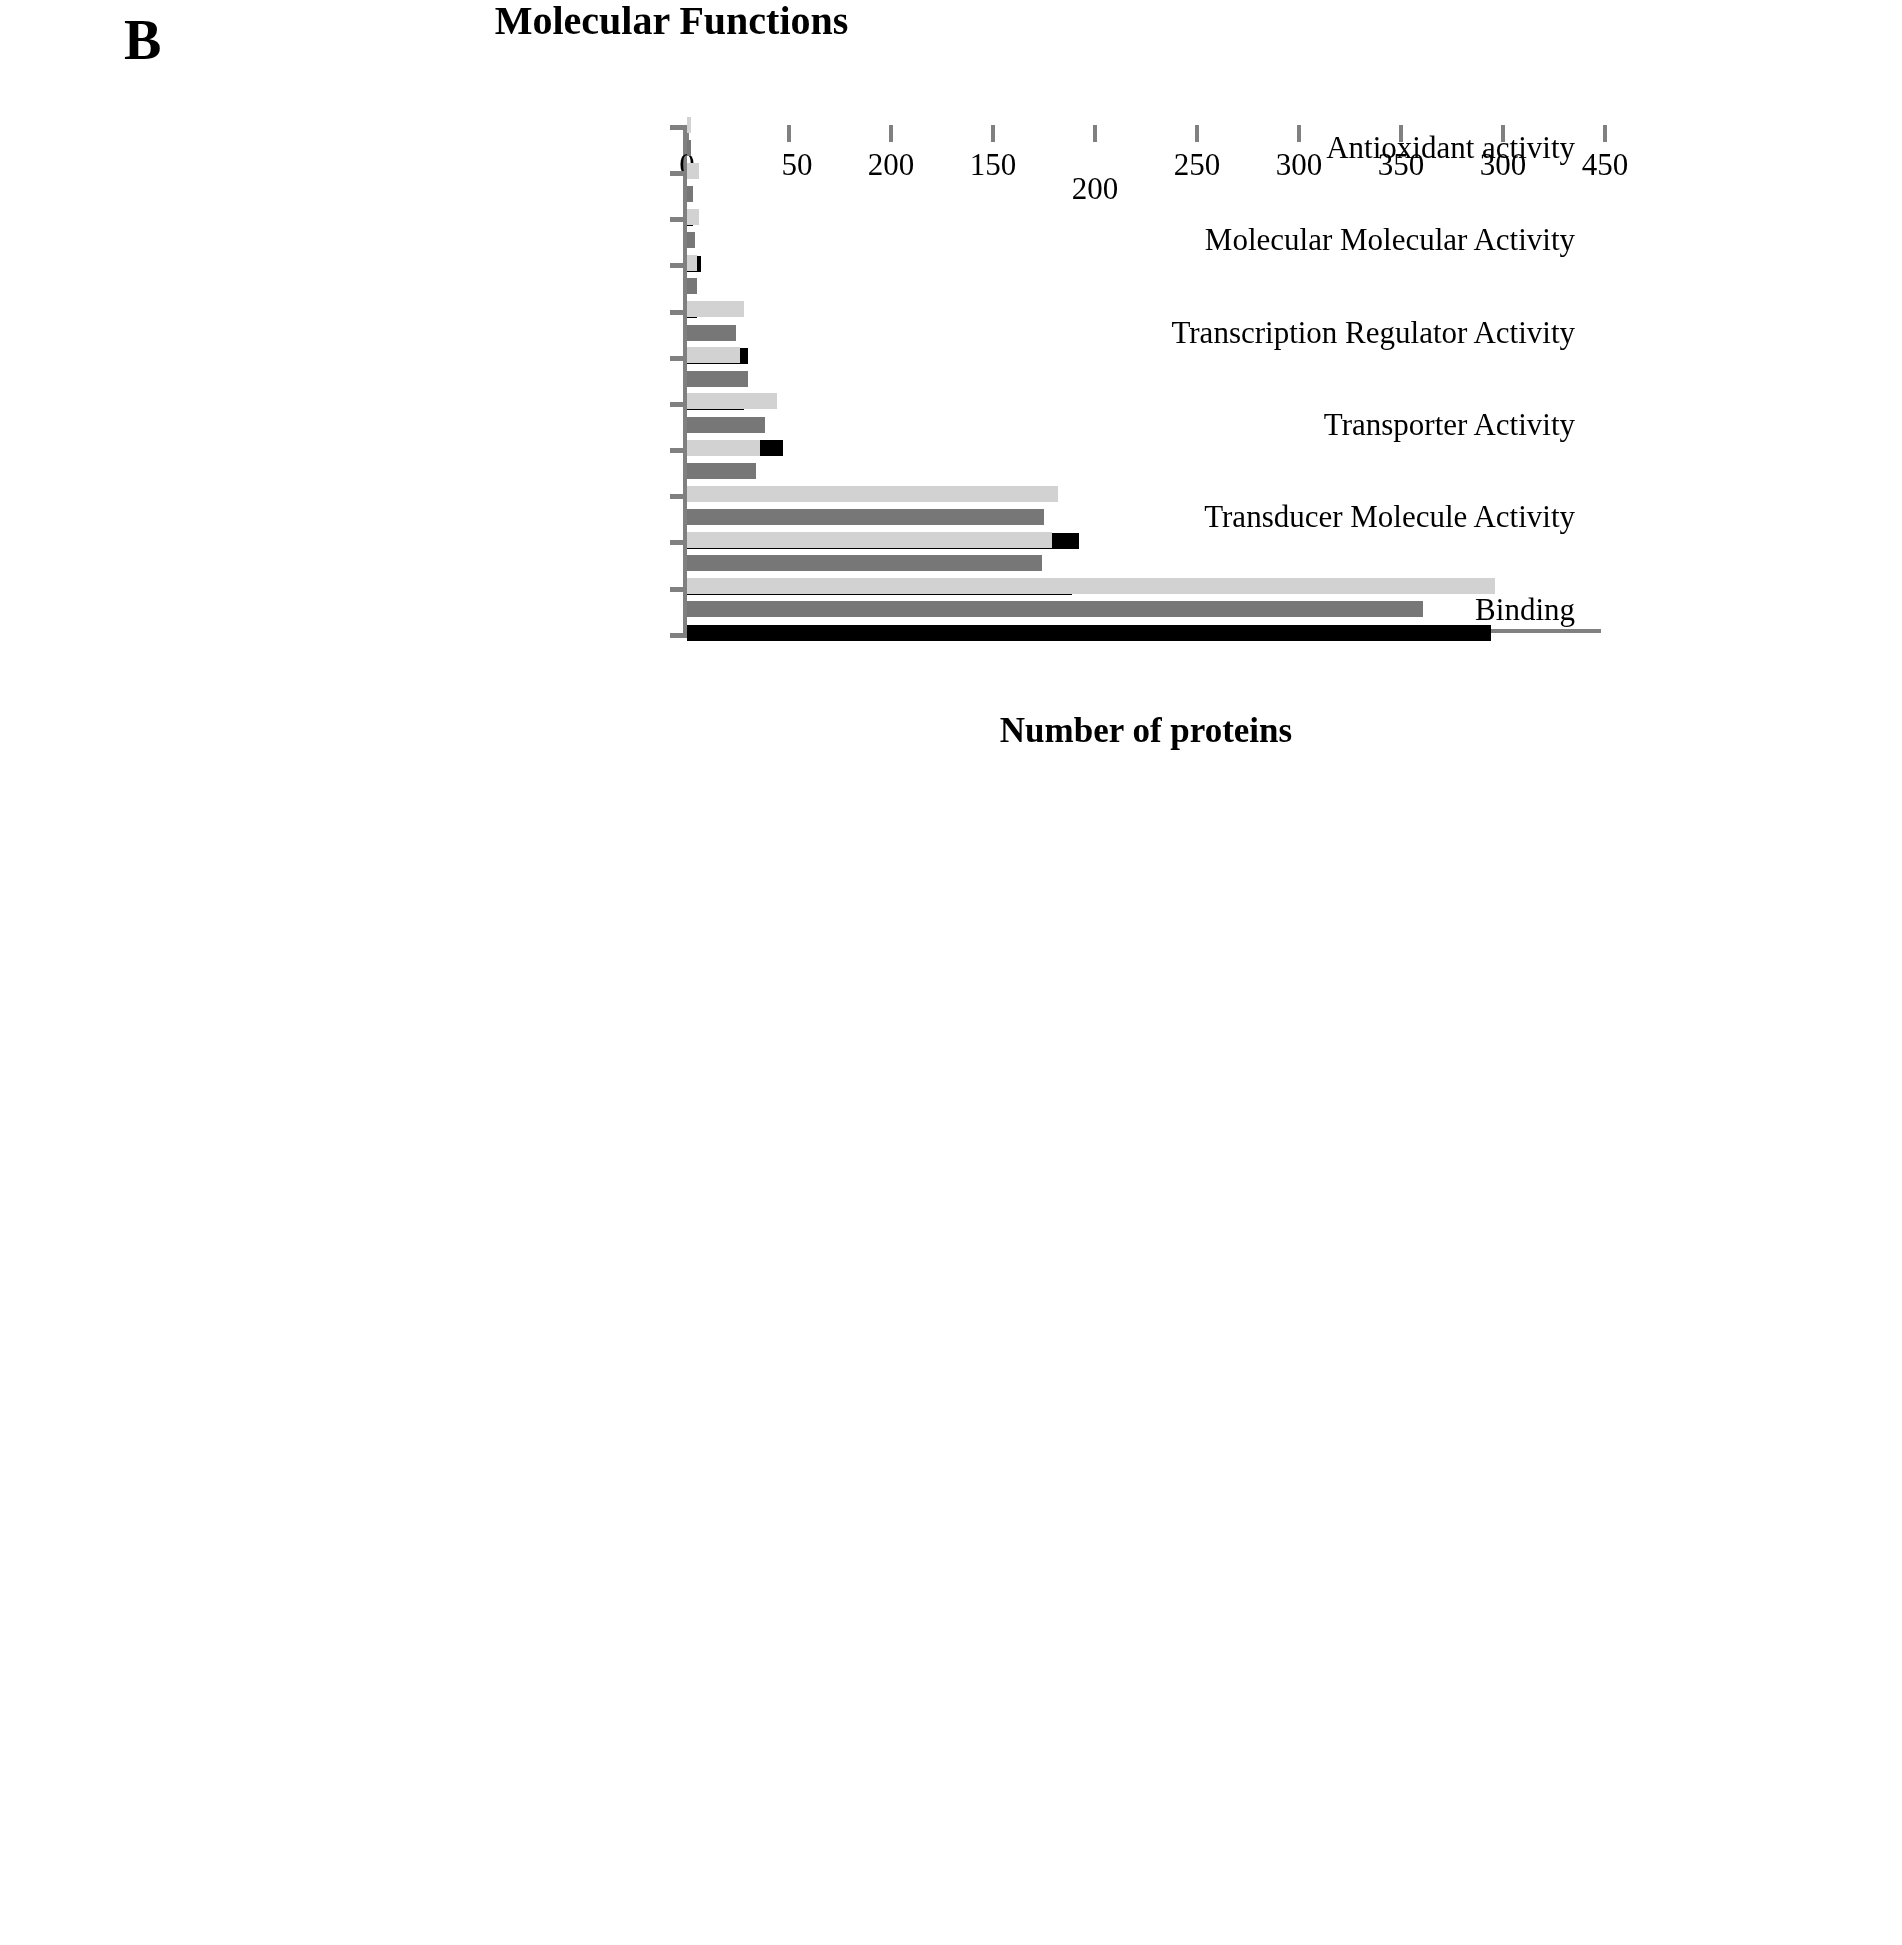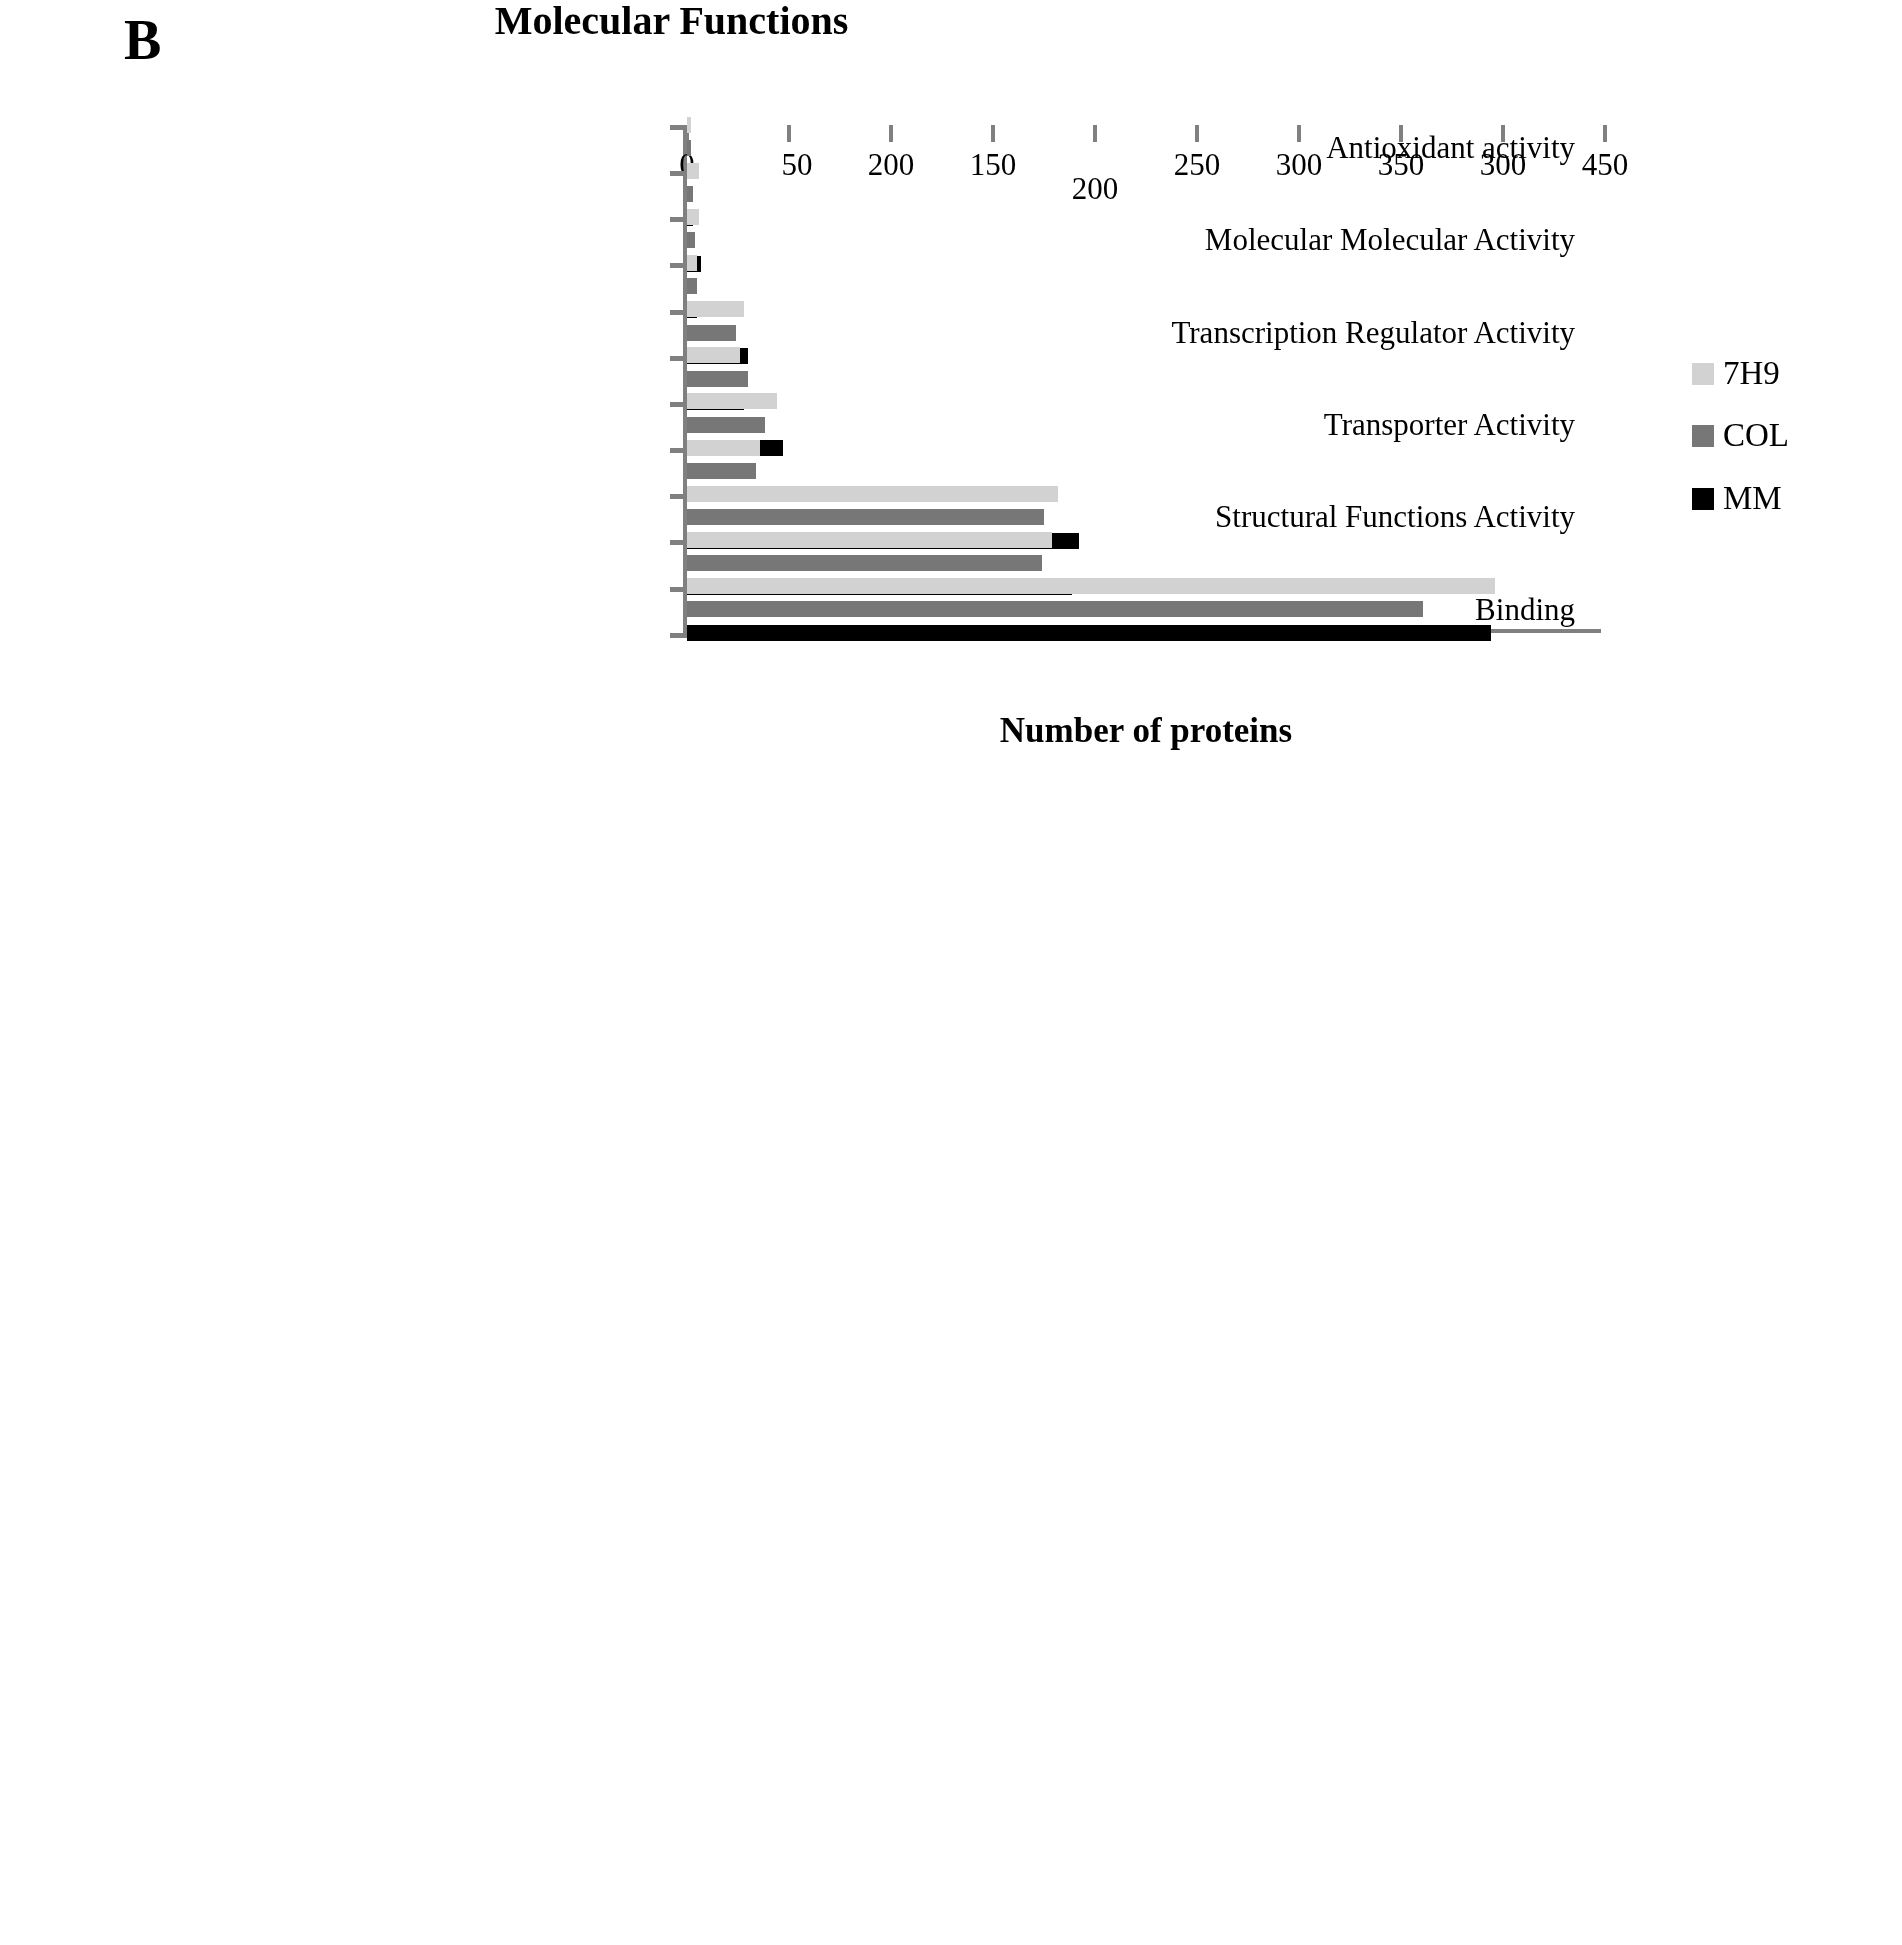--- a/index.html
+++ b/index.html
@@ -169,48 +169,34 @@
         <div class="bar s0" title="7H9: 26" style="top: 222px; height: 16.3px; width: 53px; background: rgb(210, 210, 210);"></div>
         <div class="bar s1" title="COL: 30" style="top: 246px; height: 16.3px; width: 61px; background: rgb(119, 119, 119);"></div>
         <div class="bar s2" title="MM: 28" style="top: 269px; height: 16.3px; width: 57px; background: rgb(0, 0, 0);"></div>
         <div class="ycatlabel" style="top: 300px;">Transporter Activity</div>
         <div class="bar s0" title="7H9: 44" style="top: 268px; height: 16.3px; width: 90px; background: rgb(210, 210, 210);"></div>
         <div class="bar s1" title="COL: 38" style="top: 292px; height: 16.3px; width: 78px; background: rgb(119, 119, 119);"></div>
         <div class="bar s2" title="MM: 47" style="top: 315px; height: 16.3px; width: 96px; background: rgb(0, 0, 0);"></div>
         <div class="bar s0" title="7H9: 36" style="top: 315px; height: 16.3px; width: 73px; background: rgb(210, 210, 210);"></div>
         <div class="bar s1" title="COL: 34" style="top: 338px; height: 16.3px; width: 69px; background: rgb(119, 119, 119);"></div>
         <div class="bar s2" title="MM: 40" style="top: 361px; height: 16.3px; width: 82px; background: rgb(0, 0, 0);"></div>
-        <div class="ycatlabel" style="top: 392px;">Structural Functions Activity</div>
+        <div class="ycatlabel" style="top: 392px;">Transducer Molecule Activity</div>
         <div class="bar s0" title="7H9: 182" style="top: 361px; height: 16.3px; width: 371px; background: rgb(210, 210, 210);"></div>
         <div class="bar s1" title="COL: 175" style="top: 384px; height: 16.3px; width: 357px; background: rgb(119, 119, 119);"></div>
         <div class="bar s2" title="MM: 192" style="top: 408px; height: 16.3px; width: 392px; background: rgb(0, 0, 0);"></div>
         <div class="bar s0" title="7H9: 179" style="top: 407px; height: 16.3px; width: 365px; background: rgb(210, 210, 210);"></div>
         <div class="bar s1" title="COL: 174" style="top: 430px; height: 16.3px; width: 355px; background: rgb(119, 119, 119);"></div>
         <div class="bar s2" title="MM: 189" style="top: 454px; height: 16.3px; width: 385px; background: rgb(0, 0, 0);"></div>
         <div class="ycatlabel" style="top: 485px;">Binding</div>
         <div class="bar s0" title="7H9: 396" style="top: 453px; height: 16.3px; width: 808px; background: rgb(210, 210, 210);"></div>
         <div class="bar s1" title="COL: 361" style="top: 476px; height: 16.3px; width: 736px; background: rgb(119, 119, 119);"></div>
         <div class="bar s2" title="MM: 394" style="top: 500px; height: 16.3px; width: 804px; background: rgb(0, 0, 0);"></div>
         <div class="axis-title" style="left: 459px; top: 586px;">Number of proteins</div>
       </div>
   </div>
 
-  <div class="legend" id="legend-b" style="left: 1692px; top: 357px; width: 208px; height: 195px;">
-      <div class="legend-row" style="top: 0px;">
-        <span class="legend-swatch" style="background: rgb(210, 210, 210);"></span>
-        <span class="legend-label">7H9</span>
-      </div>
-      <div class="legend-row" style="top: 62px;">
-        <span class="legend-swatch" style="background: rgb(119, 119, 119);"></span>
-        <span class="legend-label">COL</span>
-      </div>
-      <div class="legend-row" style="top: 125px;">
-        <span class="legend-swatch" style="background: rgb(0, 0, 0);"></span>
-        <span class="legend-label">MM</span>
-      </div>
-    </div>
 </div>
 
 <div class="panel" id="panel-c">
   <div class="chart-title" id="title-c">Cellular Components</div>
 
 </div>
 
 
 </body></html>

